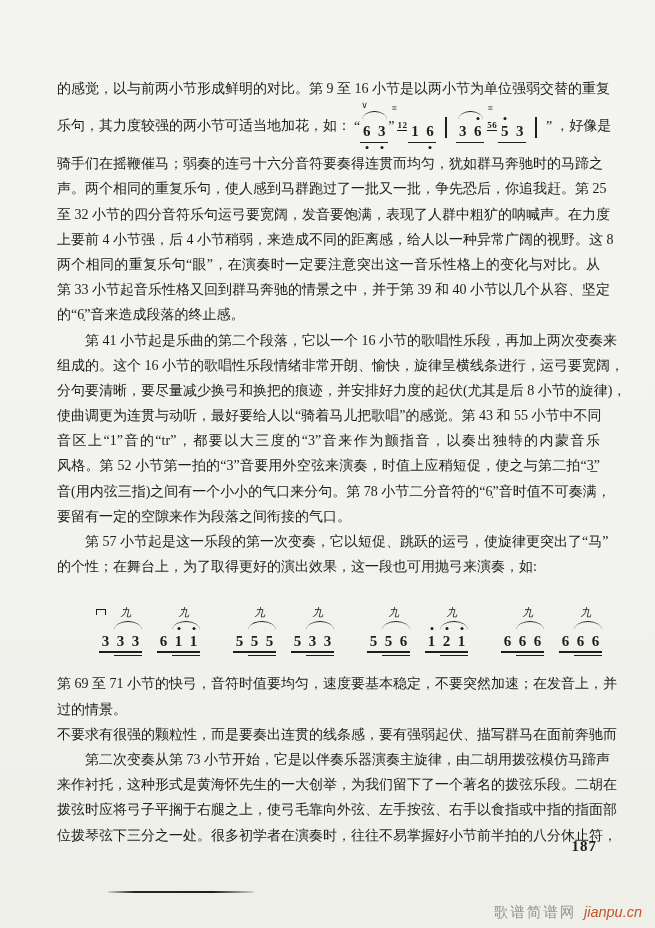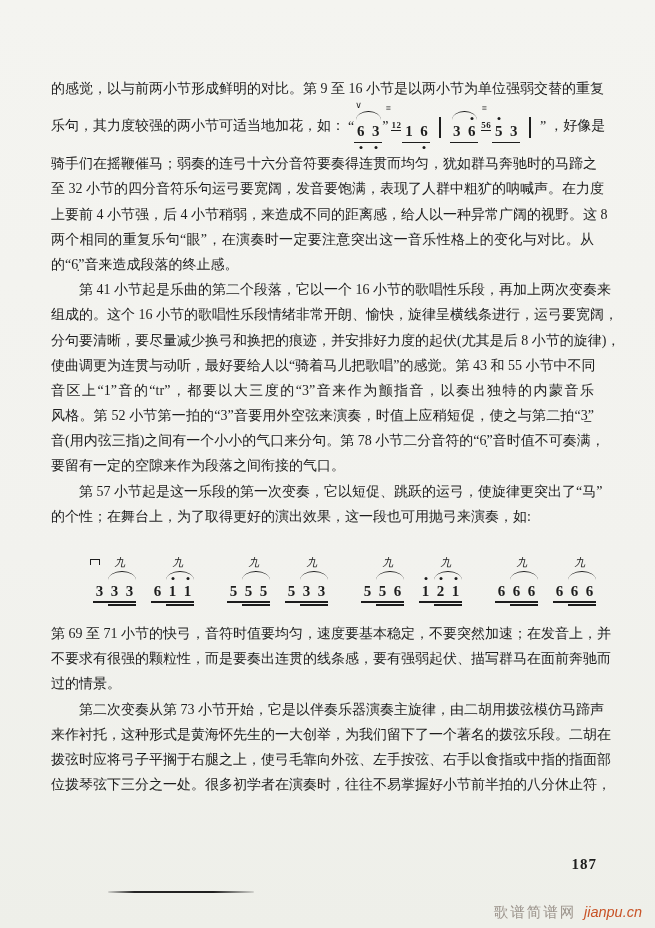--- a/index.html
+++ b/index.html
@@ -1,20 +1,20 @@
 <!DOCTYPE html>
 <html><head>
 <meta charset="utf-8">
 <style>
   html,body{margin:0;padding:0;}
   body{width:655px;height:928px;overflow:hidden;background:#d8d8d4;}
   .page{position:relative;width:655px;height:928px;background:#f2f2ee;
         background:linear-gradient(180deg,#f4f4f0 0%,#f2f2ee 60%,#eeefe9 100%);
         font-family:"Liberation Serif","DejaVu Serif",serif;color:#1d1d1d;overflow:hidden;}
-  .content{position:absolute;left:51px;top:76px;width:543px;}
+  .content{position:absolute;left:57px;top:76px;width:543px;}
   .para{margin:0;}
   .line{font-size:14px;line-height:25.2px;height:25.2px;white-space:nowrap;
         text-align:justify;text-align-last:justify;overflow:visible;}
   .line.short{text-align-last:left;}
   .para.indent .line:first-child{text-indent:2em;}
   
   .mline{display:flex;align-items:center;height:50px;white-space:pre;}
   .mtext{font-size:14px;}
   .ime{display:inline-flex;align-items:flex-end;padding:16px 3px 12px 3px;}
   
@@ -41,41 +41,43 @@
          border-bottom:1px solid #1d1d1d;transform:translateY(-9px);margin:8px 1px 0 3px;letter-spacing:.5px;}
   .bar{width:1.8px;height:21px;background:#1d1d1d;align-self:center;margin:0 9px 2px 9px;}
   .qt{font-size:14px;align-self:center;margin-bottom:2px;}
   
   .nrow{display:flex;align-items:flex-end;height:58px;margin:12px 0 10px 0;
         padding:0 0 12px 42px;}
   .nrow .grp{margin-right:15px;}
   .nrow .bar{height:24px;margin:0 11px 2px 7px;}
   .enddots{width:36px;border-top:2.4px dotted #1d1d1d;align-self:center;margin:2px 0 0 2px;}
   
-  .pageno{position:absolute;right:58px;top:856px;font:700 15px "Liberation Serif",serif;
+  .pageno{position:absolute;right:58px;top:838px;font:700 15px "Liberation Serif",serif;
           letter-spacing:1px;text-align:right;}
   .frule{position:absolute;left:108px;top:891px;width:146px;height:2.4px;border-radius:2px;
          background:linear-gradient(90deg,rgba(40,40,40,.15),#262626 18%,#1f1f1f 72%,rgba(40,40,40,.15));}
   .wmark{position:absolute;right:13px;bottom:6px;font-size:14.5px;white-space:nowrap;}
   .wmark .site{color:rgba(140,131,122,.85);letter-spacing:2px;font-family:"Liberation Serif",serif;}
   .wmark .domain{color:#c85327;font-family:"Liberation Sans","DejaVu Sans",sans-serif;
                  font-style:italic;margin-left:4px;}
 </style>
 </head>
 <body>
 
 <div class="page">
   <div class="content" id="body-text">
       <div class="para">
         <div class="line">的感觉，以与前两小节形成鲜明的对比。第 9 至 16 小节是以两小节为单位强弱交替的重复</div>
         <div class="mline"><span class="mtext">乐句，其力度较强的两小节可适当地加花，如：</span><span class="ime"><span class="qt">“</span><span class="grp"><span class="note">6<i class="dB"></i></span><span class="note">3<i class="dB"></i></span><i class="b1"></i><i class="arc full"></i><i class="bowV">∨</i><i class="trem">≡</i></span><span class="qt">”</span><span class="grace">12</span><span class="grp"><span class="note">1</span><span class="note">6<i class="dB"></i></span><i class="b1"></i></span><i class="bar"></i><span class="grp"><span class="note">3</span><span class="note">6<i class="dA"></i></span><i class="b1"></i><i class="arc full"></i><i class="trem">≡</i></span><span class="grace">56</span><span class="grp"><span class="note">5<i class="dA"></i></span><span class="note">3</span><i class="b1"></i></span><i class="bar"></i><span class="qt">”</span></span><span class="mtext">，好像是</span></div>
         <div class="line">骑手们在摇鞭催马；弱奏的连弓十六分音符要奏得连贯而均匀，犹如群马奔驰时的马蹄之</div>
+        <div class="line">声。两个相同的重复乐句，使人感到马群跑过了一批又一批，争先恐后，你追我赶。第 25</div>
         <div class="line">至 32 小节的四分音符乐句运弓要宽阔，发音要饱满，表现了人群中粗犷的呐喊声。在力度</div>
         <div class="line">上要前 4 小节强，后 4 小节稍弱，来造成不同的距离感，给人以一种异常广阔的视野。这 8</div>
         <div class="line">两个相同的重复乐句“眼”，在演奏时一定要注意突出这一音乐性格上的变化与对比。从</div>
+        <div class="line">第 33 小节起音乐性格又回到群马奔驰的情景之中，并于第 39 和 40 小节以几个从容、坚定</div>
         <div class="line short">的“6̣”音来造成段落的终止感。</div>
       </div>
       <div class="para indent">
         <div class="line">第 41 小节起是乐曲的第二个段落，它以一个 16 小节的歌唱性乐段，再加上两次变奏来</div>
         <div class="line">组成的。这个 16 小节的歌唱性乐段情绪非常开朗、愉快，旋律呈横线条进行，运弓要宽阔，</div>
         <div class="line">分句要清晰，要尽量减少换弓和换把的痕迹，并安排好力度的起伏(尤其是后 8 小节的旋律)，</div>
         <div class="line">使曲调更为连贯与动听，最好要给人以“骑着马儿把歌唱”的感觉。第 43 和 55 小节中不同</div>
         <div class="line">音区上“1”音的“tr”，都要以大三度的“3”音来作为颤指音，以奏出独特的内蒙音乐</div>
         <div class="line">风格。第 52 小节第一拍的“3”音要用外空弦来演奏，时值上应稍短促，使之与第二拍“3̲”</div>
         <div class="line">音(用内弦三指)之间有一个小小的气口来分句。第 78 小节二分音符的“6̣”音时值不可奏满，</div>
@@ -160,22 +162,22 @@
           <i class="b1"></i>
           <i class="b2"></i>
           <i class="arc right"></i>
           <i class="pao">九</i>
         </span>
         <i class="bar"></i>
         <i class="enddots"></i>
       </div>
       <div class="para">
         <div class="line">第 69 至 71 小节的快弓，音符时值要均匀，速度要基本稳定，不要突然加速；在发音上，并</div>
+        <div class="line short">过的情景。</div>
         <div class="line">不要求有很强的颗粒性，而是要奏出连贯的线条感，要有强弱起伏、描写群马在面前奔驰而</div>
-        <div class="line short">过的情景。</div>
       </div>
       <div class="para indent">
         <div class="line">第二次变奏从第 73 小节开始，它是以伴奏乐器演奏主旋律，由二胡用拨弦模仿马蹄声</div>
         <div class="line">来作衬托，这种形式是黄海怀先生的一大创举，为我们留下了一个著名的拨弦乐段。二胡在</div>
         <div class="line">拨弦时应将弓子平搁于右腿之上，使弓毛靠向外弦、左手按弦、右手以食指或中指的指面部</div>
         <div class="line">位拨琴弦下三分之一处。很多初学者在演奏时，往往不易掌握好小节前半拍的八分休止符，</div>
       </div>
     </div>
   <div class="pageno">187</div>
   <div class="frule"></div>

